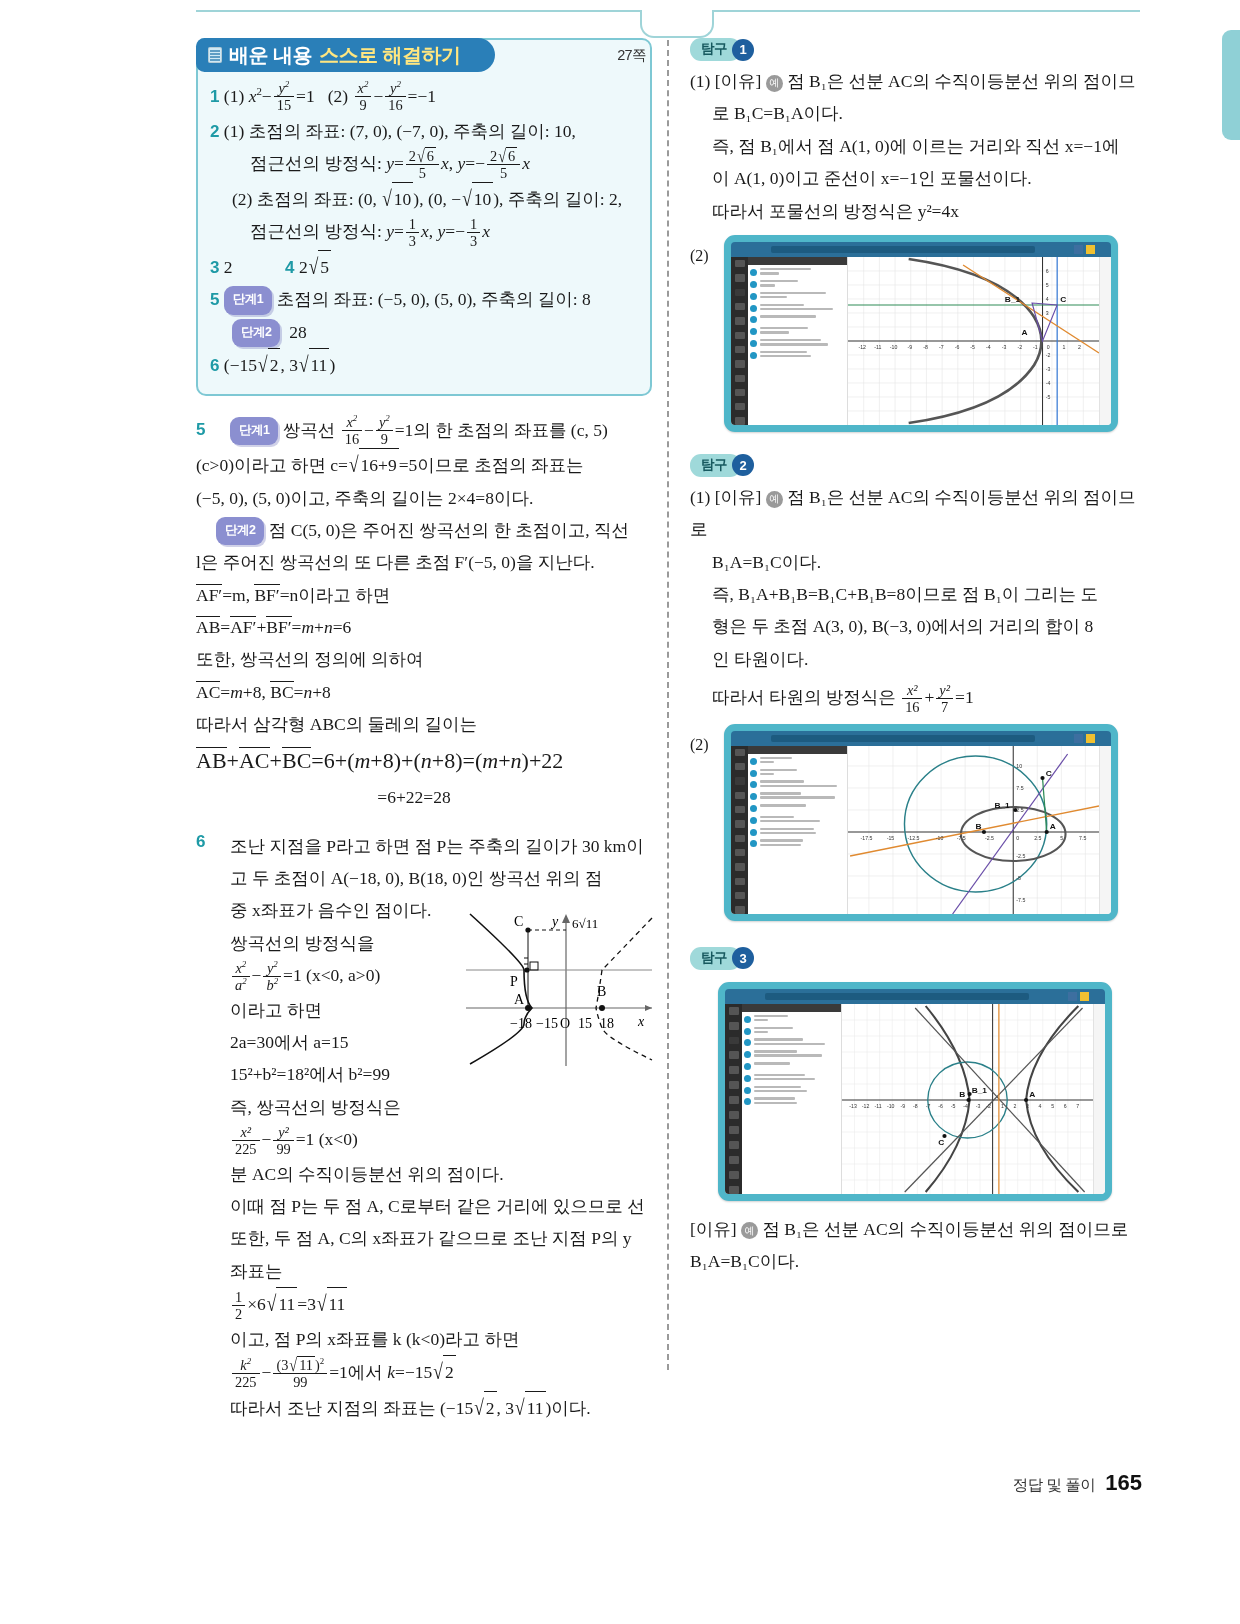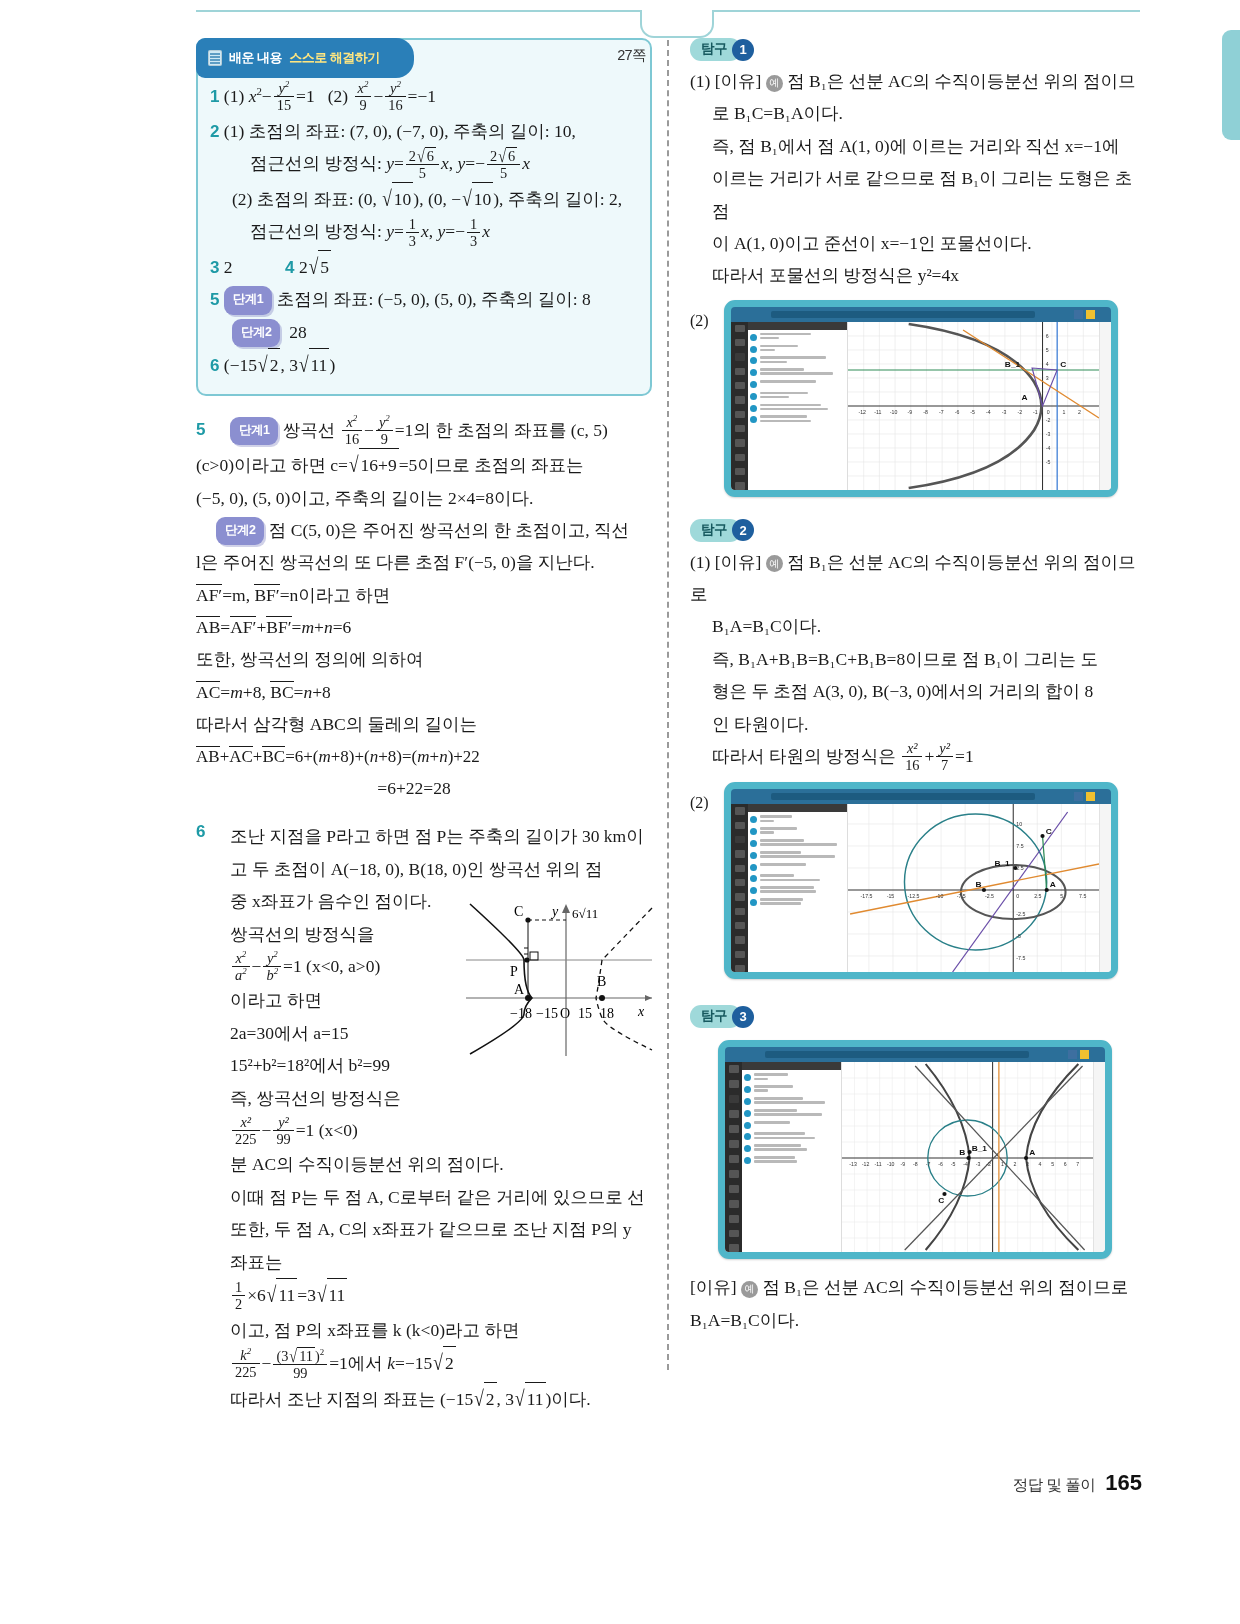--- a/index.html
+++ b/index.html
@@ -23,23 +23,23 @@
   .col-left{position:absolute;left:196px;top:38px;width:456px;}
   .col-right{position:absolute;left:690px;top:38px;width:452px;}
 
   
   .ans-box{position:relative;border:2px solid #7ec8d4;border-radius:10px;
      background:#eef9fb;padding:10px 12px 12px 12px;}
   .ans-box .box-inner{padding-top:30px;}
 
   
   .ribbon{position:absolute;left:-2px;top:-2px;display:inline-flex;align-items:center;gap:7px;
-     height:40px;padding:0 34px 0 12px;border-radius:9px 18px 18px 9px;
+     height:34px;padding:0 34px 0 12px;border-radius:9px 18px 18px 9px;
      color:#fff;font-family:"Liberation Sans","DejaVu Sans",sans-serif;
-     font-weight:bold;font-size:13px;letter-spacing:-0.5px;}
+     font-weight:bold;font-size:20px;letter-spacing:-0.5px;}
   .ribbon.blue{background:#2a7fb8;}
   .ribbon.green{background:#2f8a6d;}
   .ribbon .hl{color:#ffe680;}
   .ribbon-ico{display:inline-block;width:14px;height:16px;background:#cfe9f5;
      border-radius:2px;position:relative;box-shadow:inset 0 0 0 1px rgba(0,0,0,.12);}
   .ribbon-ico:before{content:"";position:absolute;left:2px;top:3px;width:10px;height:1.5px;
      background:#5e9dc4;box-shadow:0 3px 0 #5e9dc4,0 6px 0 #5e9dc4,0 9px 0 #5e9dc4;}
   .ribbon-ico.green{background:#d9f1e6;}
   .ribbon-ico.green:before{background:#3d9e7c;box-shadow:0 3px 0 #3d9e7c,0 6px 0 #3d9e7c,0 9px 0 #3d9e7c;}
 
@@ -209,21 +209,21 @@
       <span class="ovl">AF′</span><span>=m, </span><span class="ovl">BF′</span><span>=n이라고 하면</span>
     </div>
     <div class="ln">
       <span class="ovl">AB</span>=<span class="ovl">AF′</span>+<span class="ovl">BF′</span>=<span class="it">m</span>+<span class="it">n</span>=6
     </div>
     <div class="ln">또한, 쌍곡선의 정의에 의하여</div>
     <div class="ln">
       <span class="ovl">AC</span>=<span class="it">m</span>+8, <span class="ovl">BC</span>=<span class="it">n</span>+8
     </div>
     <div class="ln">따라서 삼각형 ABC의 둘레의 길이는</div>
-    <div class="ln" style="font-size:17px;">
+    <div class="ln" style="font-size:22px;">
       <span class="ovl">AB</span>+<span class="ovl">AC</span>+<span class="ovl">BC</span>=6+(<span class="it">m</span>+8)+(<span class="it">n</span>+8)=(<span class="it">m</span>+<span class="it">n</span>)+22
     </div>
     <div class="ln" style="text-align:center;padding-right:20px;">=6+22=28</div>
   </div>
 
   <div class="blk" style="margin-top:16px;position:relative;">
     <span class="qn" style="position:absolute;left:0;top:2px;">6</span>
     <div style="padding-left:34px;">
       <div class="ln">조난 지점을 P라고 하면 점 P는 주축의 길이가 30 km이</div>
       <div class="ln">고 두 초점이 A(−18, 0), B(18, 0)인 쌍곡선 위의 점</div>
@@ -298,21 +298,20 @@
       <span class="t2">1</span>
     </div>
     <div class="ln">
       <span>(1)</span>
       <span>[이유]</span>
       <span class="ye">예</span>
       <span>점 B₁은 선분 AC의 수직이등분선 위의 점이므</span>
     </div>
     <div class="ln ind">로 B₁C=B₁A이다.</div>
     <div class="ln ind">즉, 점 B₁에서 점 A(1, 0)에 이르는 거리와 직선 x=−1에</div>
-    <div class="ln ind">이르는 거리가 서로 같으므로 점 B₁이 그리는 도형은 초점</div>
     <div class="ln ind">이 A(1, 0)이고 준선이 x=−1인 포물선이다.</div>
     <div class="ln ind">따라서 포물선의 방정식은 y²=4x</div>
 
     <div class="gg-wrap">
       <span class="gg-lbl">(2)</span>
       <div class="gg">
         <div class="gg-bar">
           <div class="url"></div>
           <div class="sq" style="background:#3d6fa0;"></div>
           <div class="sq" style="background:#f0c030;"></div>
@@ -471,21 +470,21 @@
     <div class="ln">
       <span>(1)</span>
       <span>[이유]</span>
       <span class="ye">예</span>
       <span>점 B₁은 선분 AC의 수직이등분선 위의 점이므로</span>
     </div>
     <div class="ln ind">B₁A=B₁C이다.</div>
     <div class="ln ind">즉, B₁A+B₁B=B₁C+B₁B=8이므로 점 B₁이 그리는 도</div>
     <div class="ln ind">형은 두 초점 A(3, 0), B(−3, 0)에서의 거리의 합이 8</div>
     <div class="ln ind">인 타원이다.</div>
-    <div class="ln ind" style="">
+    <div class="ln ind" style="margin-top:6px;">
       <span>따라서 타원의 방정식은</span>
       <span class="frac"><span class="num it">x²</span><span class="den">16</span></span>+<span class="frac"><span class="num it">y²</span><span class="den">7</span></span><span>=1</span>
     </div>
 
     <div class="gg-wrap">
       <span class="gg-lbl">(2)</span>
       <div class="gg">
         <div class="gg-bar">
           <div class="url"></div>
           <div class="sq" style="background:#3d6fa0;"></div>

